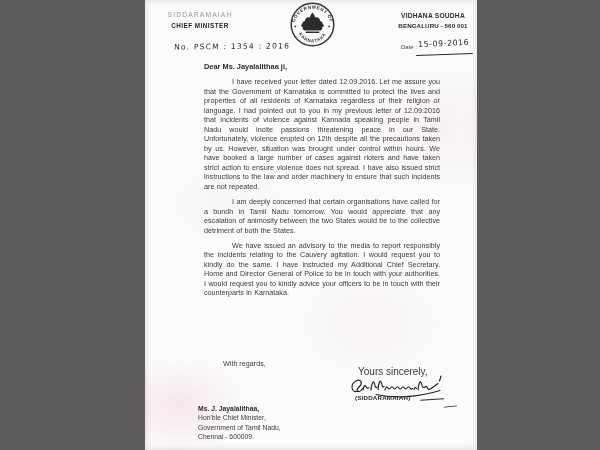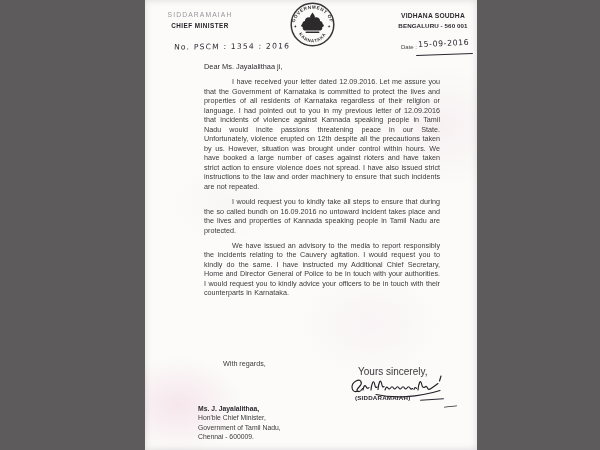--- a/index.html
+++ b/index.html
@@ -37,21 +37,21 @@
     transform:rotate(-2.5deg); font-weight:500;
   }
   .date-underline{position:absolute; left:271px; top:53.5px; width:57px; height:1.4px;
     background:#2a2830; transform:rotate(-2deg); border-radius:1px;}
   .ref-no{
     position:absolute; left:29px; top:42px; font-size:7.6px; letter-spacing:1.2px;
     transform:rotate(-.6deg) skewX(-3deg); font-weight:500; white-space:nowrap;
   }
   
   .body-text{position:absolute; left:59px; top:62px; width:236px; text-align:justify;}
-  .salutation{font-size:7.4px; font-weight:400; color:#2c2b30; line-height:9.5px;}
+  .salutation{font-size:7.4px; font-weight:700; color:#2c2b30; line-height:9.5px;}
   .body-text p{
     margin:5.5px 0 0 0; font-size:7.2px; line-height:9.55px; color:#3a3a3c;
     text-indent:28px; word-spacing:.3px;
   }
   .body-text p.first{}
   .with-regards{position:absolute; left:78px; top:359px; font-size:7.2px; color:#3a3a3c;text-align:center;}
   .yours{position:absolute; left:213px; top:366px; font-size:10px; color:#3a3a3c;}
   .signature-svg{position:absolute; left:203px; top:371px; width:105px; height:30px;}
   .sig-name{position:absolute; left:210px; top:394px; font-size:6.2px; font-weight:700;
     color:#2c2b30; letter-spacing:.2px;}
@@ -105,21 +105,21 @@
 
     <div class="date-row">Date :</div>
     <div class="date-value hand">15-09-2016</div>
     <div class="date-underline"></div>
 
     <div class="ref-no hand">No. PSCM : 1354 : 2016</div>
 
     <div class="body-text">
       <div class="salutation">Dear Ms. Jayalalithaa ji,</div>
       <p class="first">I have received your letter dated 12.09.2016. Let me assure you that the Government of Karnataka is committed to protect the lives and properties of all residents of Karnataka regardless of their religion or language. I had pointed out to you in my previous letter of 12.09.2016 that incidents of violence against Kannada speaking people in Tamil Nadu would incite passions threatening peace in our State. Unfortunately, violence erupted on 12th despite all the precautions taken by us. However, situation was brought under control within hours. We have booked a large number of cases against rioters and have taken strict action to ensure violence does not spread. I have also issued strict instructions to the law and order machinery to ensure that such incidents are not repeated.</p>
-      <p>I would request you to kindly take all steps to ensure that during the so called bundh on 16.09.2016 no untoward incident takes place and the lives and properties of Kannada speaking people in Tamil Nadu are protected.</p>
+      <p>I am deeply concerned that certain organisations have called for a bundh in Tamil Nadu tomorrow. You would appreciate that any escalation of animosity between the two States would be to the collective detriment of both the States.</p>
       <p>We have issued an advisory to the media to report responsibly the incidents relating to the Cauvery agitation. I would request you to kindly do the same. I have instructed my Additional Chief Secretary, Home and Director General of Police to be in touch with your authorities. I would request you to kindly advice your officers to be in touch with their counterparts in Karnataka.</p>
     </div>
 
     <div class="with-regards">With regards,</div>
     <div class="yours">Yours sincerely,</div>
 
     <svg class="signature-svg" viewBox="0 0 105 30">
       <g fill="none" stroke="#232126" stroke-width="1.15" stroke-linecap="round" stroke-linejoin="round">
         <path d="M10,20 C3,23 2,13 8,10 C13,7.5 15,12 11.5,15.5 C8.5,18.5 8,20 10.5,20.5 C12.5,21 13.5,19 14.5,17.5"></path>
         <path d="M15,19 C15.5,15 17,13.5 18,15.5 C19,17.5 20,18 21,16.5"></path>

